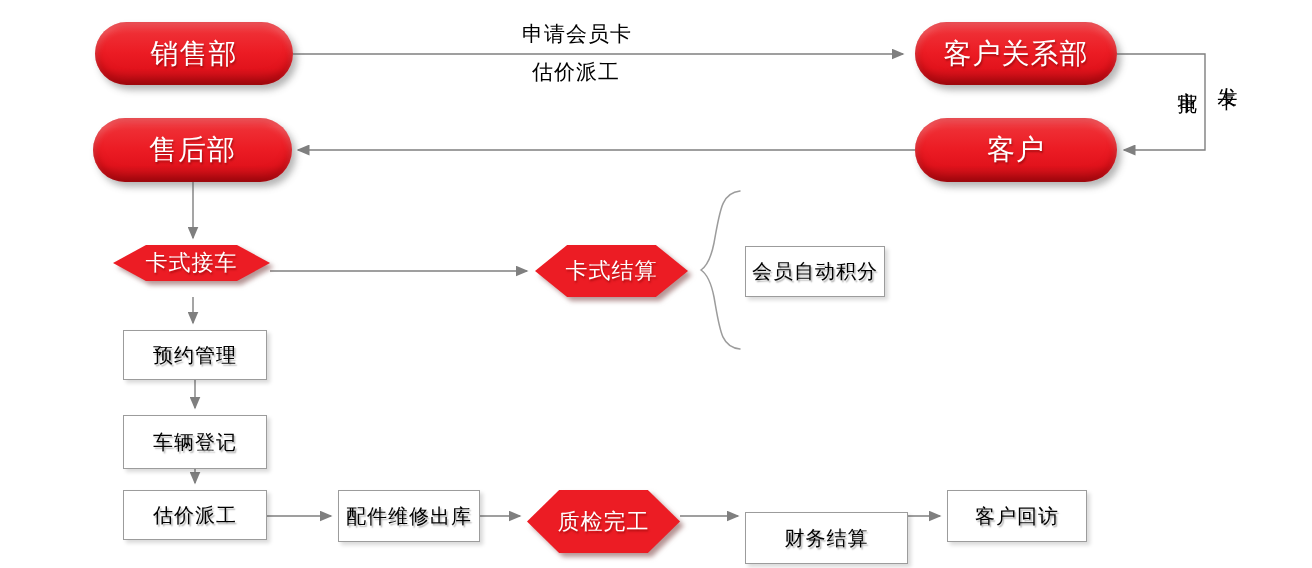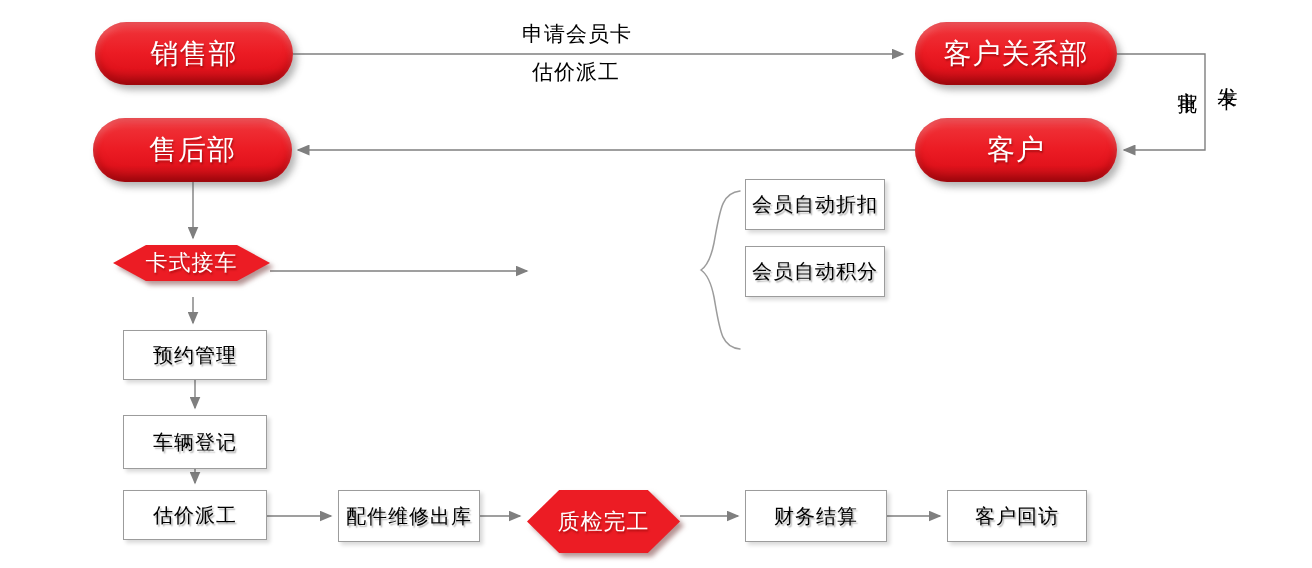--- a/index.html
+++ b/index.html
@@ -114,46 +114,48 @@
   </div>
   <div class="pill" style="left:915px;top:118px;width:202px;height:64px">
     <span>客户</span>
   </div>
 
   <div class="hexwrap" style="left:113px;top:245px;width:157px;height:36px">
     <div class="hex">
       <span>卡式接车</span>
     </div>
   </div>
+  <div class="hexwrap" style="left:535px;top:245px;width:153px;height:52px">
+    <div class="hex">
+      <span>卡式结算</span>
+    </div>
+  </div>
   <div class="hexwrap" style="left:527px;top:490px;width:153px;height:63px">
     <div class="hex">
       <span>质检完工</span>
     </div>
   </div>
 
-  <div class="wbox" style="left:745px;top:179px;width:140px;height:51px">
-    <span>会员自动折扣</span>
-  </div>
   <div class="wbox" style="left:745px;top:246px;width:140px;height:51px">
     <span>会员自动积分</span>
   </div>
 
   <div class="wbox" style="left:123px;top:330px;width:144px;height:50px">
     <span>预约管理</span>
   </div>
   <div class="wbox" style="left:123px;top:415px;width:144px;height:54px">
     <span>车辆登记</span>
   </div>
   <div class="wbox" style="left:123px;top:490px;width:144px;height:50px">
     <span>估价派工</span>
   </div>
   <div class="wbox" style="left:338px;top:490px;width:142px;height:52px">
     <span>配件维修出库</span>
   </div>
-  <div class="wbox" style="left:745px;top:490px;width:142px;height:52px">
+  <div class="wbox" style="left:745px;top:512px;width:163px;height:52px">
     <span>财务结算</span>
   </div>
   <div class="wbox" style="left:947px;top:490px;width:140px;height:52px">
     <span>客户回访</span>
   </div>
 
   <div class="edge-label" style="left:522px;top:20px">申请会员卡</div>
   <div class="edge-label" style="left:532px;top:58px">估价派工</div>
   <div class="edge-label vertical" style="left:1175px;top:75px">审批</div>
   <div class="edge-label vertical" style="left:1215px;top:72px">发卡</div>

